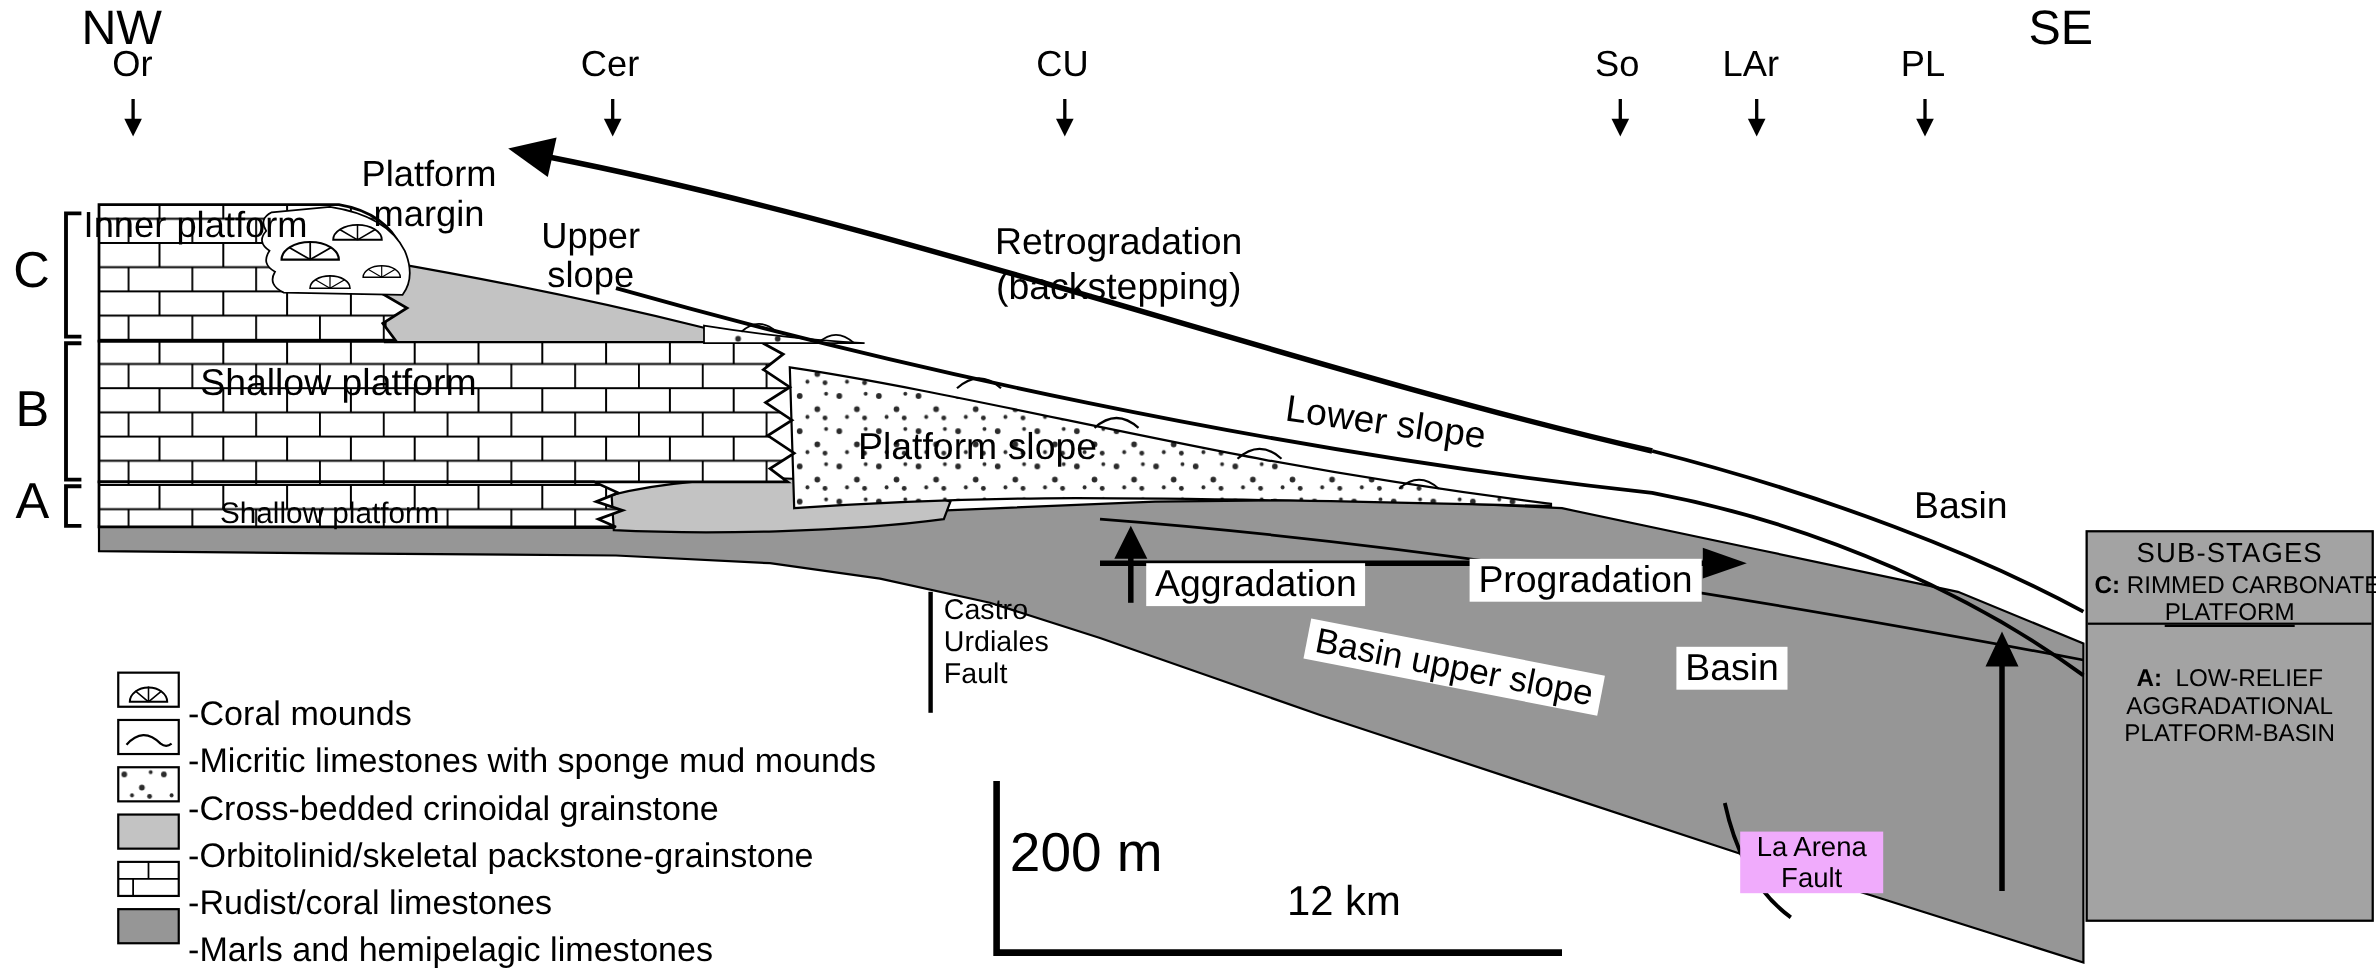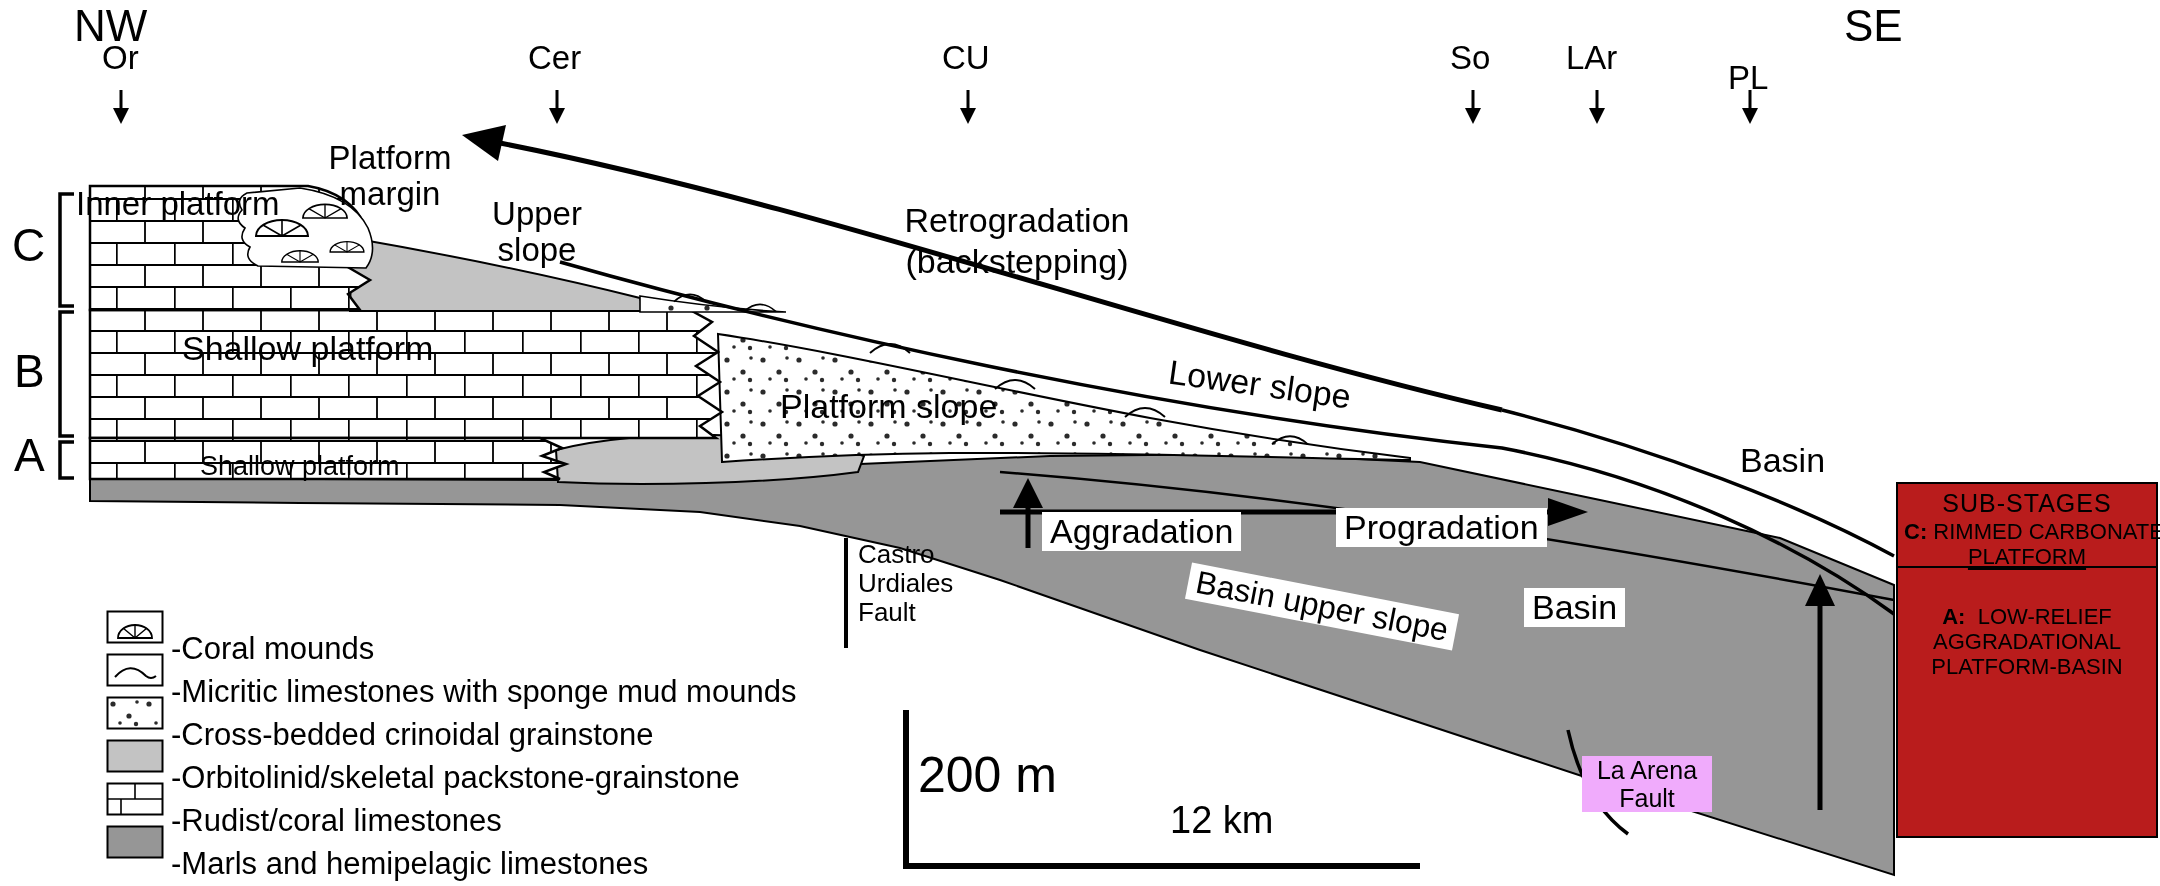--- a/index.html
+++ b/index.html
@@ -12,21 +12,21 @@
   .big { font-size:44px; }
   .letter { font-size:46px; }
   .boxed { background:#ffffff; padding:1px 8px; }
   .center { text-align:center; }
   .legend { position:absolute; left:106px; top:605px; }
   .legend-row { display:flex; align-items:center; height:43px; gap:7px; }
   .legend-row svg { flex:none; display:block; }
   .legend-label { font-size:31px; white-space:nowrap;margin-top:44px; }
   .substages {
     position:absolute; left:1896px; top:482px; width:262px; height:356px;
-    border:2.5px solid #000; background:#b91c1c; box-sizing:border-box;
+    border:2.5px solid #000; background:#a3a3a3; box-sizing:border-box;
   }
   .ss-title { text-align:center; font-size:25px; letter-spacing:1px; height:32px; padding-top:5px; box-sizing:border-box; }
   .ss-block { box-sizing:border-box; padding:3px 6px 0 6px; }
   .ss-c { height:52px; border-bottom:2.5px solid #000; }
   .ss-b { height:56px; border-bottom:2.5px solid #000; }
   .ss-a { padding-top:36px; text-align:center; }
   .ss-line { font-size:22px; line-height:25px; white-space:nowrap; }
   .ss-line b { font-weight:700; }
   .u { text-decoration:underline; text-underline-offset:4px; }
 </style>
@@ -153,21 +153,21 @@
   </svg>
 
   <div class="lbl big" style="left:74px; top:2px;">NW</div>
   <div class="lbl big" style="left:1844px; top:2px;">SE</div>
 
   <div class="lbl" style="left:102px; top:40px;">Or</div>
   <div class="lbl" style="left:528px; top:40px;">Cer</div>
   <div class="lbl" style="left:942px; top:40px;">CU</div>
   <div class="lbl" style="left:1450px; top:40px;">So</div>
   <div class="lbl" style="left:1566px; top:40px;">LAr</div>
-  <div class="lbl" style="left:1728px; top:40px;margin-top:20px;">PL</div>
+  <div class="lbl" style="left:1728px; top:40px;">PL</div>
 
   <div class="lbl letter" style="left:12px; top:220px;">C</div>
   <div class="lbl letter" style="left:14px; top:346px;">B</div>
   <div class="lbl letter" style="left:14px; top:430px;">A</div>
 
   <div class="lbl" style="left:76px; top:140px;margin-top:46px;">Inner platform</div>
   <div class="lbl center" style="left:310px; top:140px; width:160px;">
     <div>Platform</div>
     <div>margin</div>
   </div>

